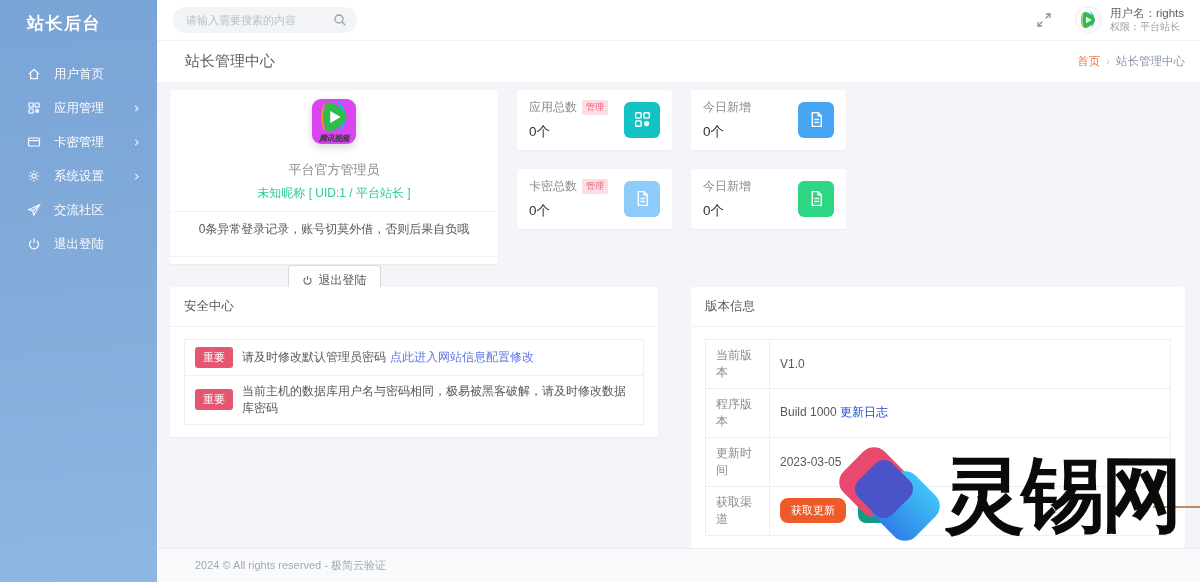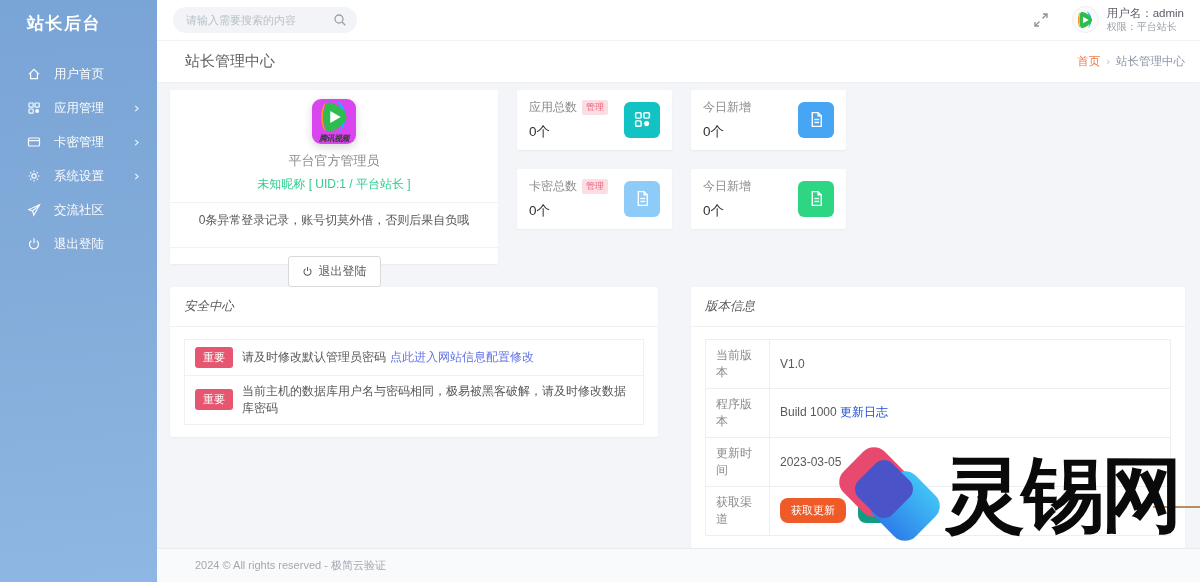--- a/index.html
+++ b/index.html
@@ -49,41 +49,41 @@
 
   .row1 { display:flex; gap:19px; }
   .row2 { display:flex; gap:33px; margin-top:23px; align-items:flex-start; }
 
   
   .profile-card { width:328px; height:174px; display:flex; flex-direction:column; align-items:center; padding-top:9px; }
   .logo-tile { width:44px; height:56px; background:#d946ef; border-radius:9px; box-shadow:0 3px 9px rgba(0,0,0,.16);
     display:flex; flex-direction:column; align-items:center; justify-content:center; }
   .logo-tile svg { width:36px; height:36px; }
   .logo-caption { font-size:8px; font-weight:700; font-style:italic; color:#3a3a3a; margin-top:-2px; letter-spacing:-.5px; }
-  .p-role { margin-top:8px; font-size:13px; color:#8c8c8c; }
+  .p-role { margin-top:17px; font-size:13px; color:#8c8c8c; }
   .p-identity { margin-top:6px; font-size:12px; color:#2ecc8e; }
   .p-div { width:100%; border-top:1px solid #f2f2f2; margin-top:9px; }
   .p-notice { font-size:12px; color:#595959; padding:9px 0; }
   .logout-row { padding-top:8px; }
   .logout-btn { display:inline-flex; align-items:center; gap:6px; background:#fff; border:1px solid #d9d9d9;
     border-radius:3px; padding:6px 13px; font-size:12px; color:#595959; cursor:pointer; font-family:inherit; }
   .logout-btn svg { width:11px; height:11px; }
 
   
   .stats { width:329px; display:grid; grid-template-columns:155px 155px; grid-auto-rows:60px; gap:19px; }
   .stat-card { display:flex; align-items:center; justify-content:space-between; padding:0 12px; }
   .stat-label-row { display:flex; align-items:center; gap:5px; font-size:12px; color:#8c8c8c; }
   .mini-badge { font-size:9px; color:#ed5e77; background:#fbdde4; border-radius:2px; padding:1px 4px; cursor:pointer; }
   .stat-value { font-size:13.5px; color:#303133; margin-top:7px; }
   .stat-icon { width:36px; height:36px; border-radius:6px; display:flex; align-items:center; justify-content:center; }
   .stat-icon svg { width:19px; height:19px; }
   .ic1 { background:#13c2c2; } .ic2 { background:#46a6f4; } .ic3 { background:#8ecbf8; } .ic4 { background:#2ed583; }
 
   
-  .card-head { padding:11px 14px; font-size:12.5px; color:#595959; border-bottom:1px solid #f0f0f0;font-style:italic; }
+  .card-head { padding:11px 14px; font-size:12.5px; color:#595959; border-bottom:1px solid #f0f0f0; }
   .card-body { padding:12px 14px; }
   .security-card { width:488px; }
   .alert-list { border:1px solid #f0f0f0; }
   .alert-row { display:flex; align-items:center; padding:7px 10px; font-size:12px; color:#595959; }
   .alert-row + .alert-row { border-top:1px solid #f0f0f0; }
   .imp-badge { background:#e75671; color:#fff; font-size:11px; border-radius:3px; padding:3px 8px; margin-right:9px; flex:0 0 auto; }
   .alert-link { color:#6272e3; text-decoration:none; margin-left:4px; cursor:pointer; }
 
   .version-card { width:494px; min-height:174px; }
   .v-table { width:100%; border-collapse:collapse; font-size:12px; }
@@ -220,21 +220,21 @@
         </span>
         <span class="avatar">
           <svg viewBox="0 0 48 48" width="20" height="20">
             <path d="M13 5 C5 10 5 38 13 43 C8 30 8 18 13 5" fill="#f7941d"></path>
             <path d="M28 3 C41 8 44 33 31 44 C38 30 37 16 28 3" fill="#12b7f5"></path>
             <path d="M15 5 C9 8 9 40 15 43 C22 46 40 32 41 24 C40 15 22 2 15 5" fill="#2dbd4e"></path>
             <path d="M19 16 L33 24 L19 32 Z" fill="#fff"></path>
           </svg>
         </span>
         <div class="user-meta">
-          <div class="user-name">用户名：admin</div>
+          <div class="user-name">用户名：rights</div>
           <div class="user-role">权限：平台站长</div>
         </div>
       </div>
     </header>
 
     <div class="page-head">
       <div class="page-title">站长管理中心</div>
       <div class="breadcrumb">
         <a class="bc-home">首页</a>
         <span class="bc-sep">›</span>

